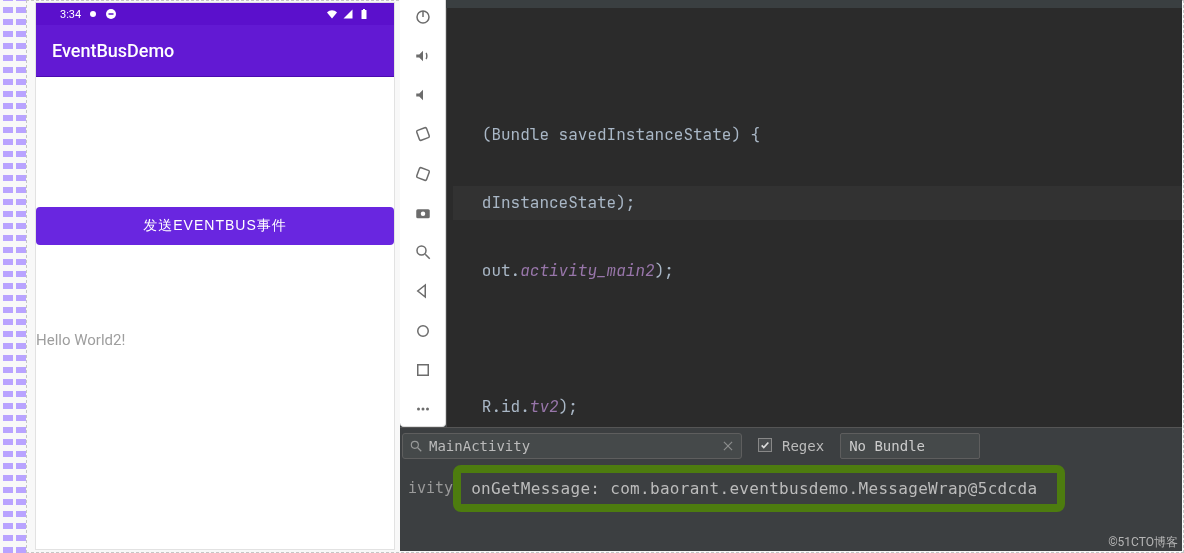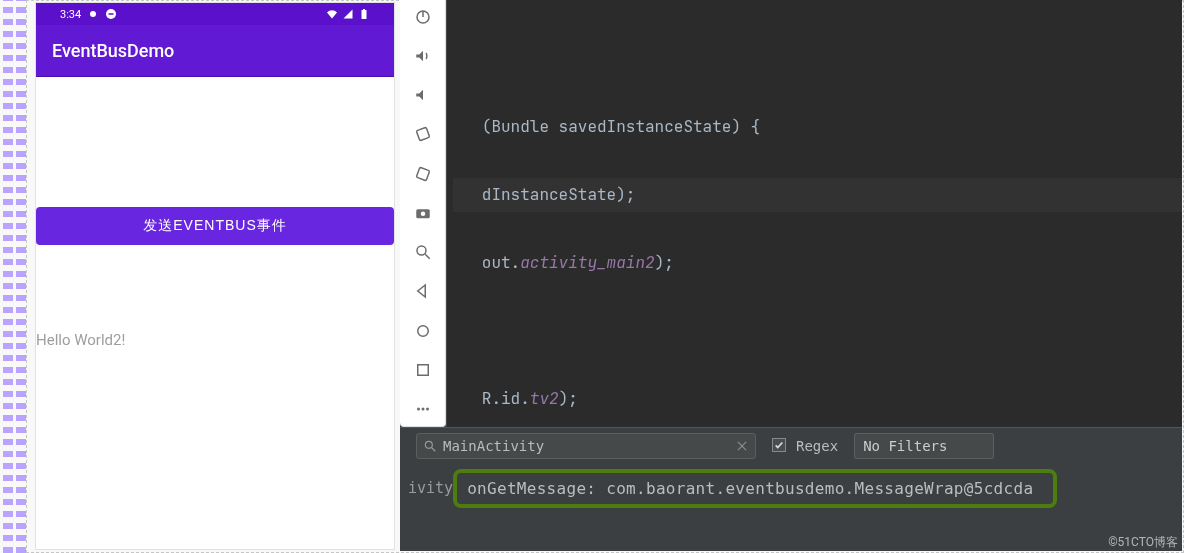--- a/index.html
+++ b/index.html
@@ -140,20 +140,21 @@
   flex: 1;
   background: #2b2b2b;
   color: #a9b7c6;
   font-family: "JetBrains Mono", Consolas, monospace;
   font-size: 16px;
   padding: 8px 0 0 6px;
   line-height: 34px;
   white-space: pre;
   overflow: hidden;
   border-left: 1px solid #4a4a4a;
+  margin-top: 8px;
 }
 .editor .line { height: 34px; }
 .editor .hl-line { background: #323232; }
 .fld { color: #9876aa; font-style: italic; }
 .id { color: #a9b7c6; }
 
 
 .logcat {
   height: 124px;
   background: #3c3f41;
@@ -161,21 +162,21 @@
   display: flex;
   flex-direction: column;
   font-family: Consolas, monospace;
   color: #bbb;
 }
 .logcat-toolbar {
   height: 36px;
   display: flex;
   align-items: center;
   gap: 16px;
-  padding: 0 16px;
+  padding: 0 2px;
 }
 .search-wrap {
   width: 340px;
   height: 26px;
   background: #45494a;
   border: 1px solid #5e5e5e;
   border-radius: 3px;
   display: flex;
   align-items: center;
   padding: 0 6px;
@@ -213,21 +214,21 @@
   display: flex;
   align-items: center;
   padding: 0 8px;
   height: 48px;
 }
 .log-tag {
   color: #9a9a9a;
   font-size: 15px;
 }
 .highlight-box {
-  border: 4px solid #4d7c0f;
+  border: 8px solid #4d7c0f;
   border-radius: 8px;
   padding: 6px 20px 6px 10px;
   color: #bcbcbc;
   font-size: 16px;
   letter-spacing: 0.3px;
 }
 
 .watermark {
   position: absolute;
   right: 6px;
@@ -382,21 +383,21 @@
       </div>
       <div class="regex-check">
         <span class="box">
             <svg viewBox="0 0 24 24" fill="none" stroke="currentColor" stroke-width="4">
               <polyline points="4,13 9,18 20,6"></polyline>
             </svg>
           </span>
         <span>Regex</span>
       </div>
       <div class="filter-select">
-        <span>No Filters</span>
+        <span>No Bundle</span>
       </div>
     </div>
     <div class="log-line-row">
       <span class="log-tag">ivity</span>
       <span class="highlight-box">onGetMessage: com.baorant.eventbusdemo.MessageWrap@5cdcda</span>
     </div>
   </div>
 </div>
 
 <div class="watermark">©51CTO博客</div>

